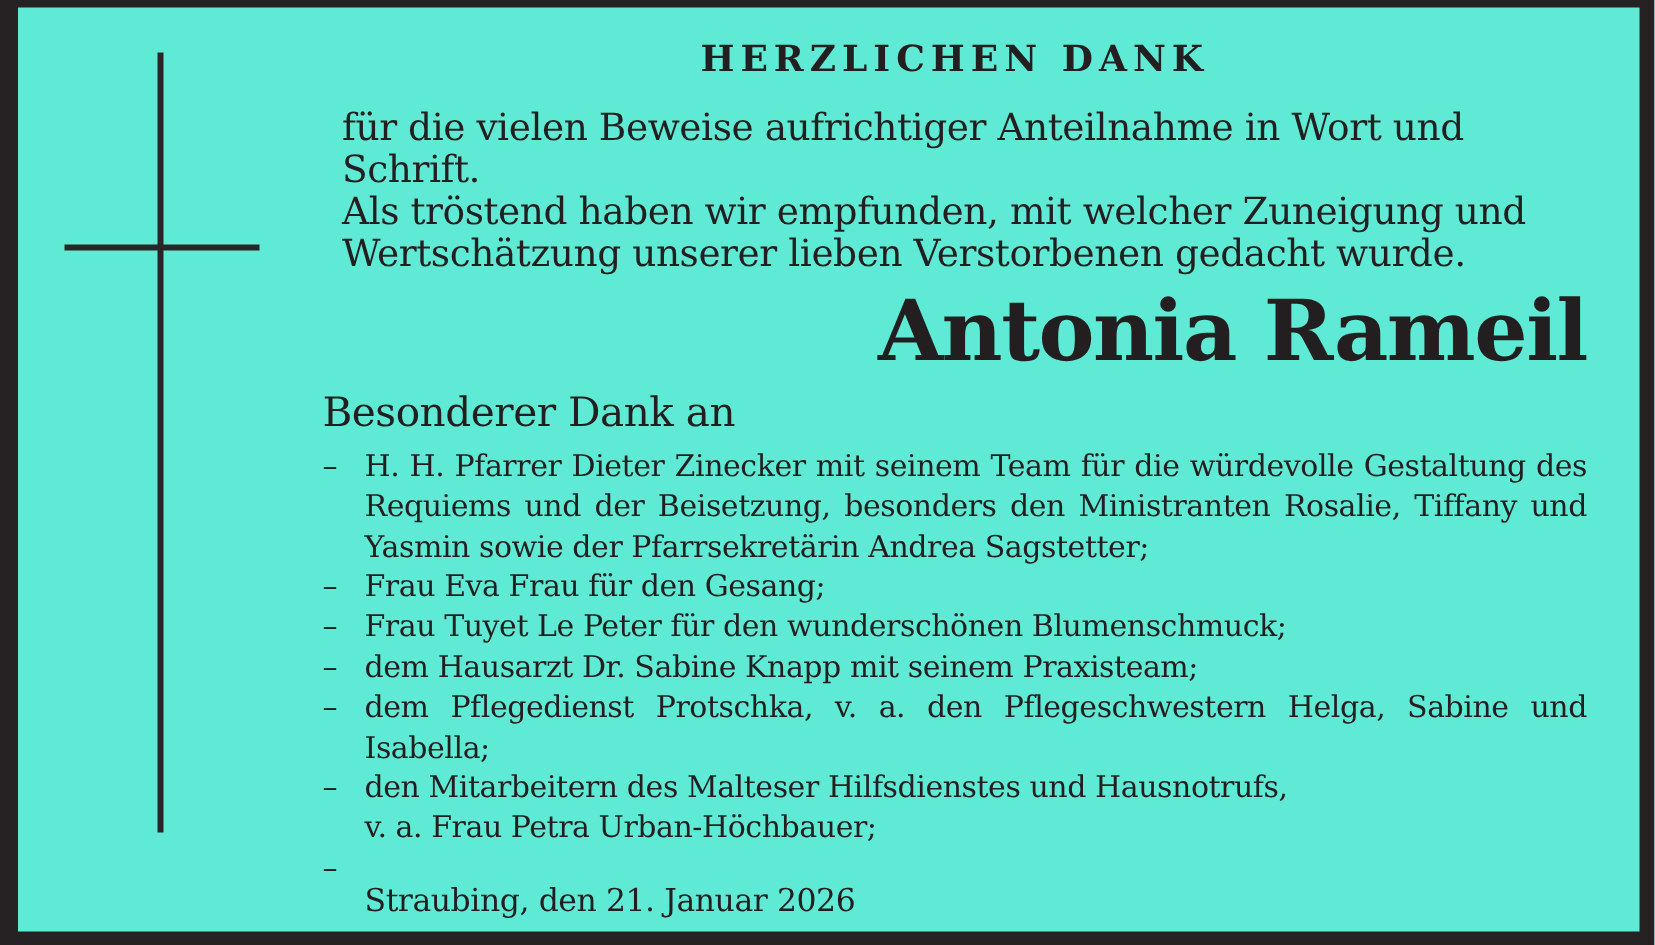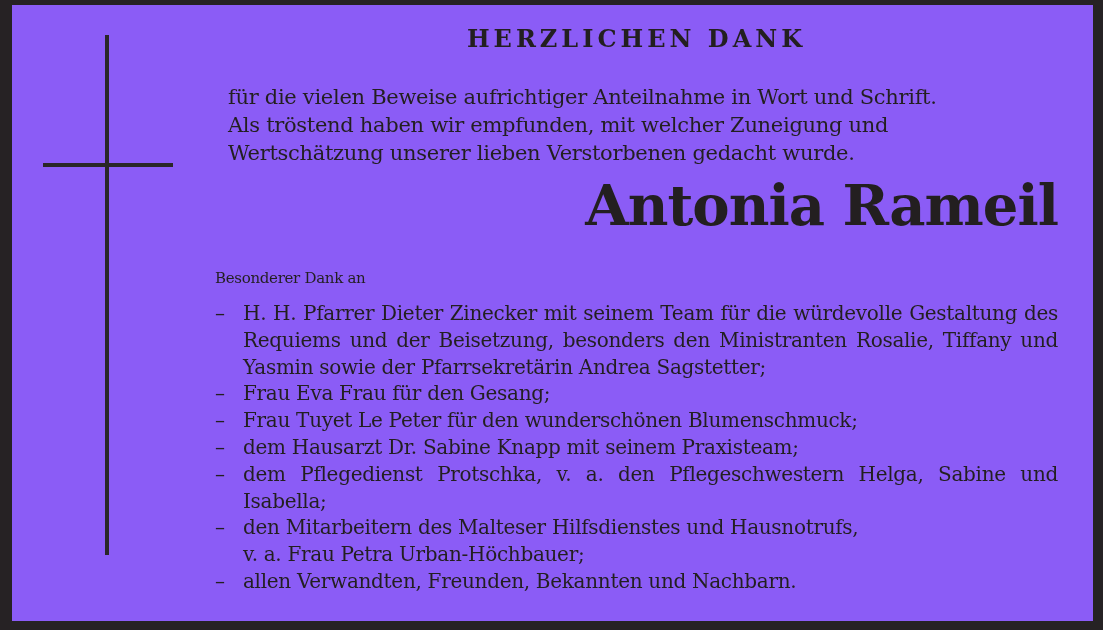--- a/index.html
+++ b/index.html
@@ -4,21 +4,21 @@
 <style>
   html, body {
     margin: 0;
     padding: 0;
     background: #e8e8e8;
   }
   .page {
     box-sizing: border-box;
     width: 1103px;
     height: 630px;
-    background: #8b5cf6;
+    background: #5eead4;
     border-style: solid;
     border-color: #262224;
     border-width: 5px 10px 9px 12px; 
     position: relative;
     overflow: hidden;
     font-family: "DejaVu Serif", "Liberation Serif", serif;
     color: #231f20;
   }
   
   .cross {
@@ -52,39 +52,39 @@
   .title {
     margin-top: 20px;
     font-size: 24px;
     line-height: 28px;
     font-weight: bold;
     letter-spacing: 4px;
     text-align: center;
     white-space: nowrap;
   }
   .intro {
-    margin-top: 30px;
+    margin-top: 18px;
     padding-left: 13px;
-    font-size: 21px;
+    font-size: 25px;
     line-height: 28px;
     letter-spacing: -0.3px;
     white-space: pre-line;
   }
   .deceased {
     margin-top: 6px;
     font-size: 56px;
     line-height: 64px;
     font-weight: bold;
     text-align: right;
     letter-spacing: -1px;
     white-space: nowrap;
   }
   .thanks-heading {
-    margin-top: 28px;
-    font-size: 15px;
+    margin-top: 9px;
+    font-size: 27px;
     line-height: 27px;
     letter-spacing: -0.3px;
   }
   .thanks-list {
     margin-top: 8px;
   }
   .item {
     position: relative;
     padding-left: 28px;
     font-size: 20px;
@@ -153,21 +153,21 @@
         <span class="dash">–</span><span class="item-text">dem Hausarzt Dr. Sabine Knapp mit seinem Praxisteam;</span>
       </div>
       <div class="item">
         <span class="dash">–</span><span class="item-text">dem Pflegedienst Protschka, v. a. den Pflegeschwestern Helga, Sabine und Isabella;</span>
       </div>
       <div class="item">
         <span class="dash">–</span><span class="item-text">den Mitarbeitern des Malteser Hilfsdienstes und Hausnotrufs,
 v. a. Frau Petra Urban-Höchbauer;</span>
       </div>
       <div class="item">
-        <span class="dash">–</span><span class="item-text">allen Verwandten, Freunden, Bekannten und Nachbarn.</span>
+        <span class="dash">–</span>
       </div>
     </div>
 
     <div class="footer-row">
       <span class="place-date">Straubing, den 21. Januar 2026</span>
     </div>
 
   </div>
 </div>
 

